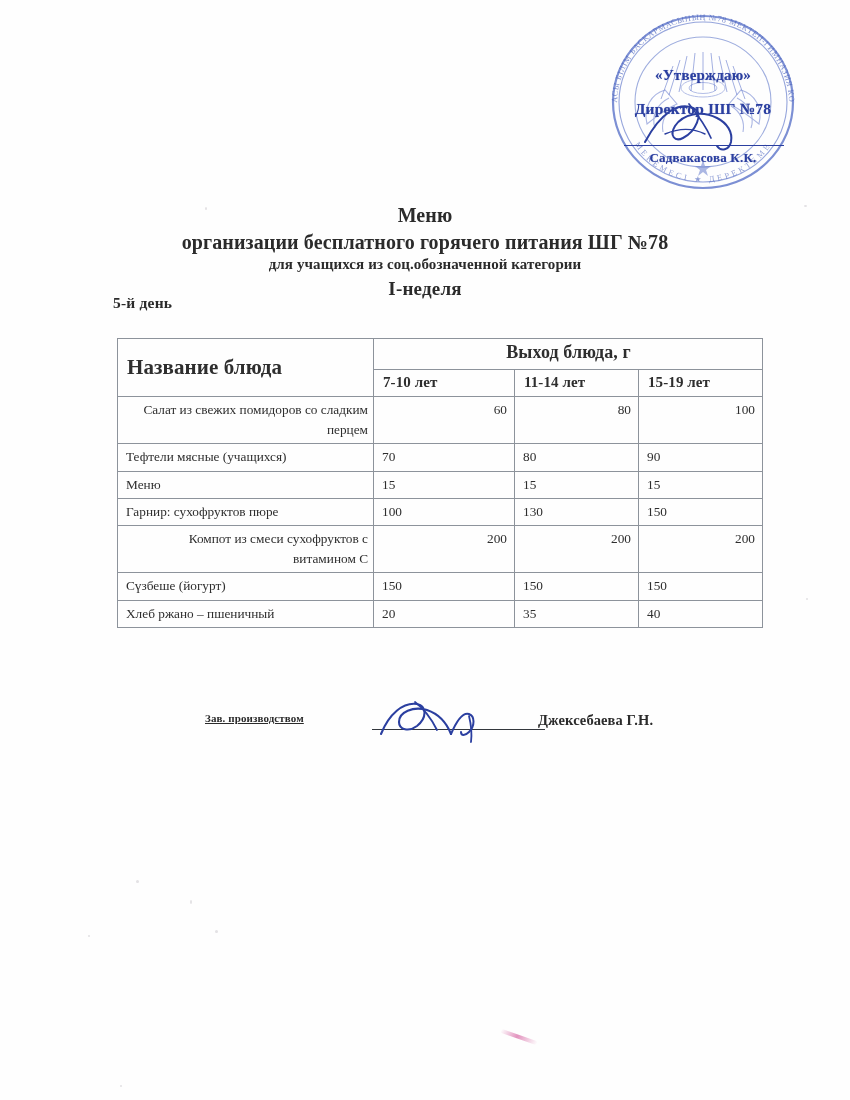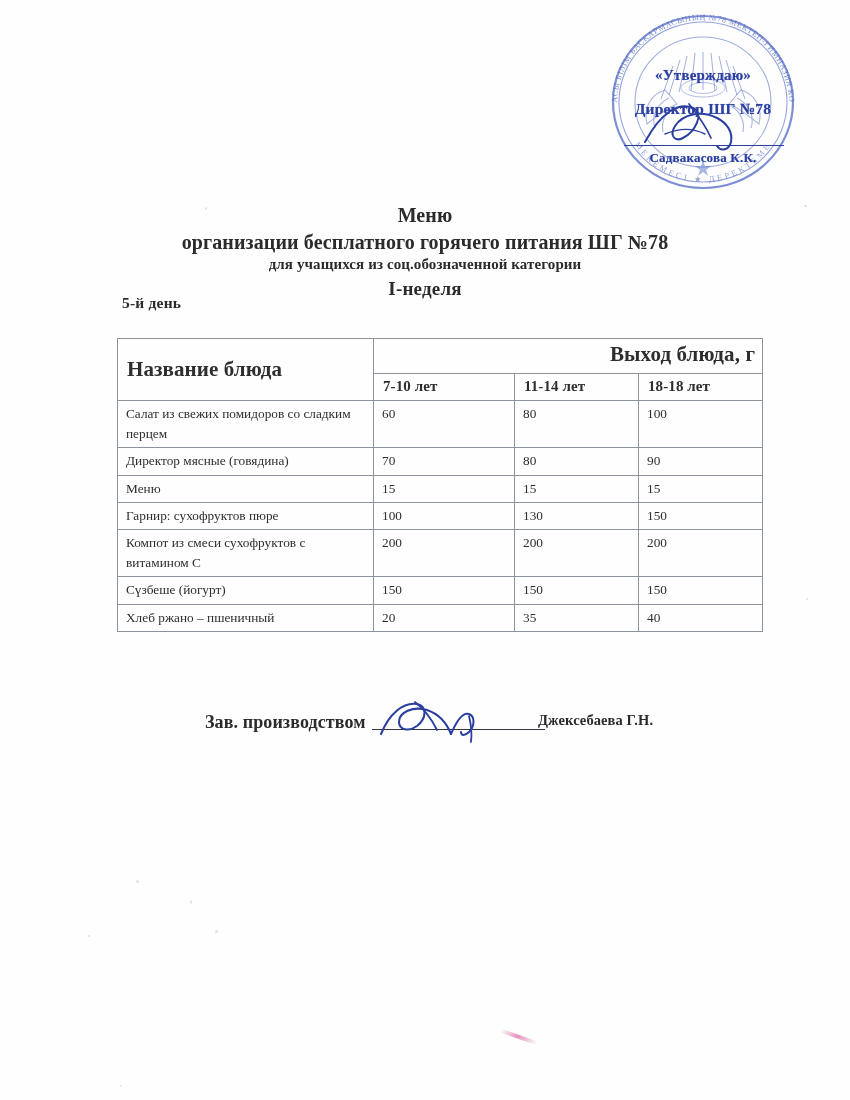--- a/index.html
+++ b/index.html
@@ -98,21 +98,21 @@
   .t-week {
     margin-top: 3px;
     font-size: 19px;
     font-weight: bold;
     letter-spacing: .2px;
   }
 
   
   .day-label {
     position: absolute;
-    left: 122px;
+    left: 113px;
     top: 294px;
     font-size: 15.5px;
     font-weight: bold;
     letter-spacing: .2px;
   }
 
   
   .menu-table {
     position: absolute;
     left: 117px;
@@ -138,60 +138,61 @@
   }
   .menu-table th.h-main {
     font-size: 21px;
     font-weight: bold;
     padding: 5px 7px 6px 9px;
     vertical-align: middle;
     height: 27px;
     letter-spacing: .1px;
   }
   .menu-table th.h-span {
-    font-size: 21px;
-    font-weight: bold;
-    text-align: right;
+    font-size: 18px;
+    font-weight: bold;
+    text-align: center;
     vertical-align: middle;
     padding-bottom: 6px;
     letter-spacing: .1px;
   }
   .menu-table th.h-age {
     font-size: 15px;
     font-weight: bold;
     height: 21px;
     vertical-align: middle;
     padding: 2px 7px 3px 9px;
     letter-spacing: .1px;
   }
   .menu-table td.dish {
     line-height: 1.52;
     padding-right: 5px;
   }
   .menu-table td.val {
     line-height: 1.52;
   }
-  .row-tall td { height: 40px; }
+  .row-tall td { height: 40px; text-align: right; }
   .row-std  td { height: 18px; }
 
   
   .sign-row {
     position: absolute;
     left: 205px;
     top: 709px;
     width: 520px;
     height: 26px;
   }
   .sign-label {
     position: absolute;
     left: 0;
     top: 3px;
-    font-size: 18px;
-    font-weight: bold;
-    letter-spacing: .1px;
+    font-size: 11px;
+    font-weight: bold;
+    letter-spacing: .1px;
+    text-decoration: underline;
   }
   .sign-rule {
     position: absolute;
     left: 167px;
     top: 20px;
     width: 173px;
     height: 0;
     border-top: 1.5px solid #33373d;
   }
   .sign-mark {
@@ -310,32 +311,32 @@
         <col class="c-a3">
     </colgroup>
     <thead>
       <tr>
         <th class="h-main" rowspan="2">Название блюда</th>
         <th class="h-span" colspan="3">Выход блюда, г</th>
       </tr>
       <tr>
         <th class="h-age">7-10 лет</th>
         <th class="h-age">11-14 лет</th>
-        <th class="h-age">18-18 лет</th>
+        <th class="h-age">15-19 лет</th>
       </tr>
     </thead>
     <tbody>
       <tr class="row-tall">
         <td class="dish">Салат   из свежих помидоров со сладким перцем</td>
         <td class="val">60</td>
         <td class="val">80</td>
         <td class="val">100</td>
       </tr>
       <tr class="row-std">
-        <td class="dish">Директор мясные (говядина)</td>
+        <td class="dish">Тефтели мясные (учащихся)</td>
         <td class="val">70</td>
         <td class="val">80</td>
         <td class="val">90</td>
       </tr>
       <tr class="row-std">
         <td class="dish">Меню</td>
         <td class="val">15</td>
         <td class="val">15</td>
         <td class="val">15</td>
       </tr>

